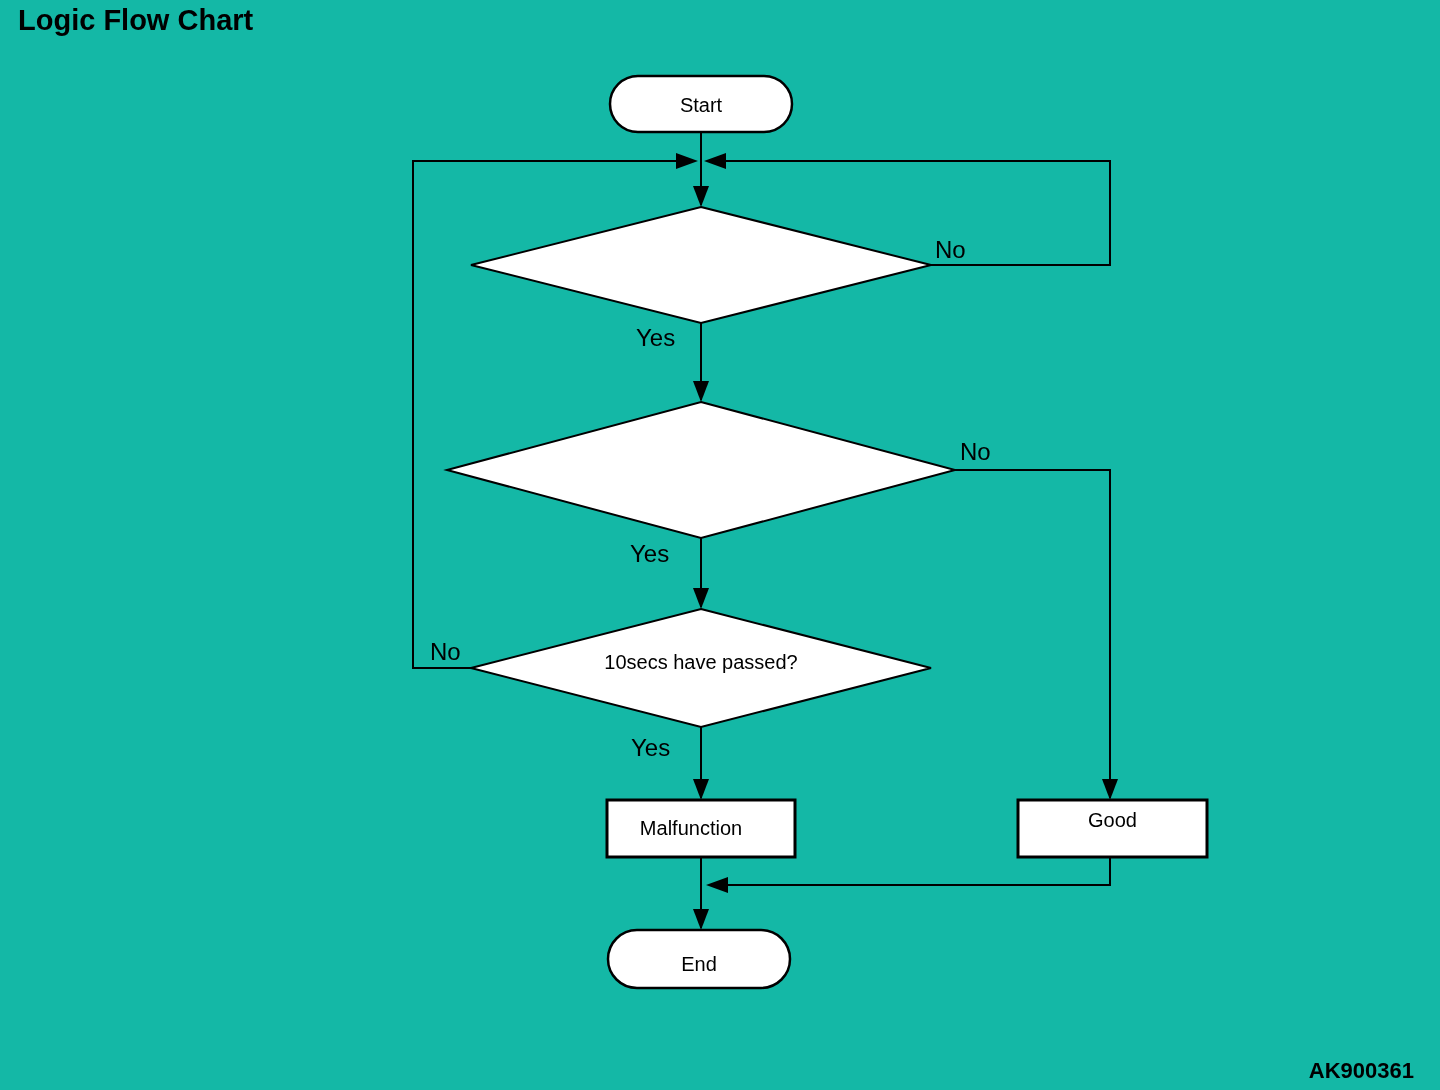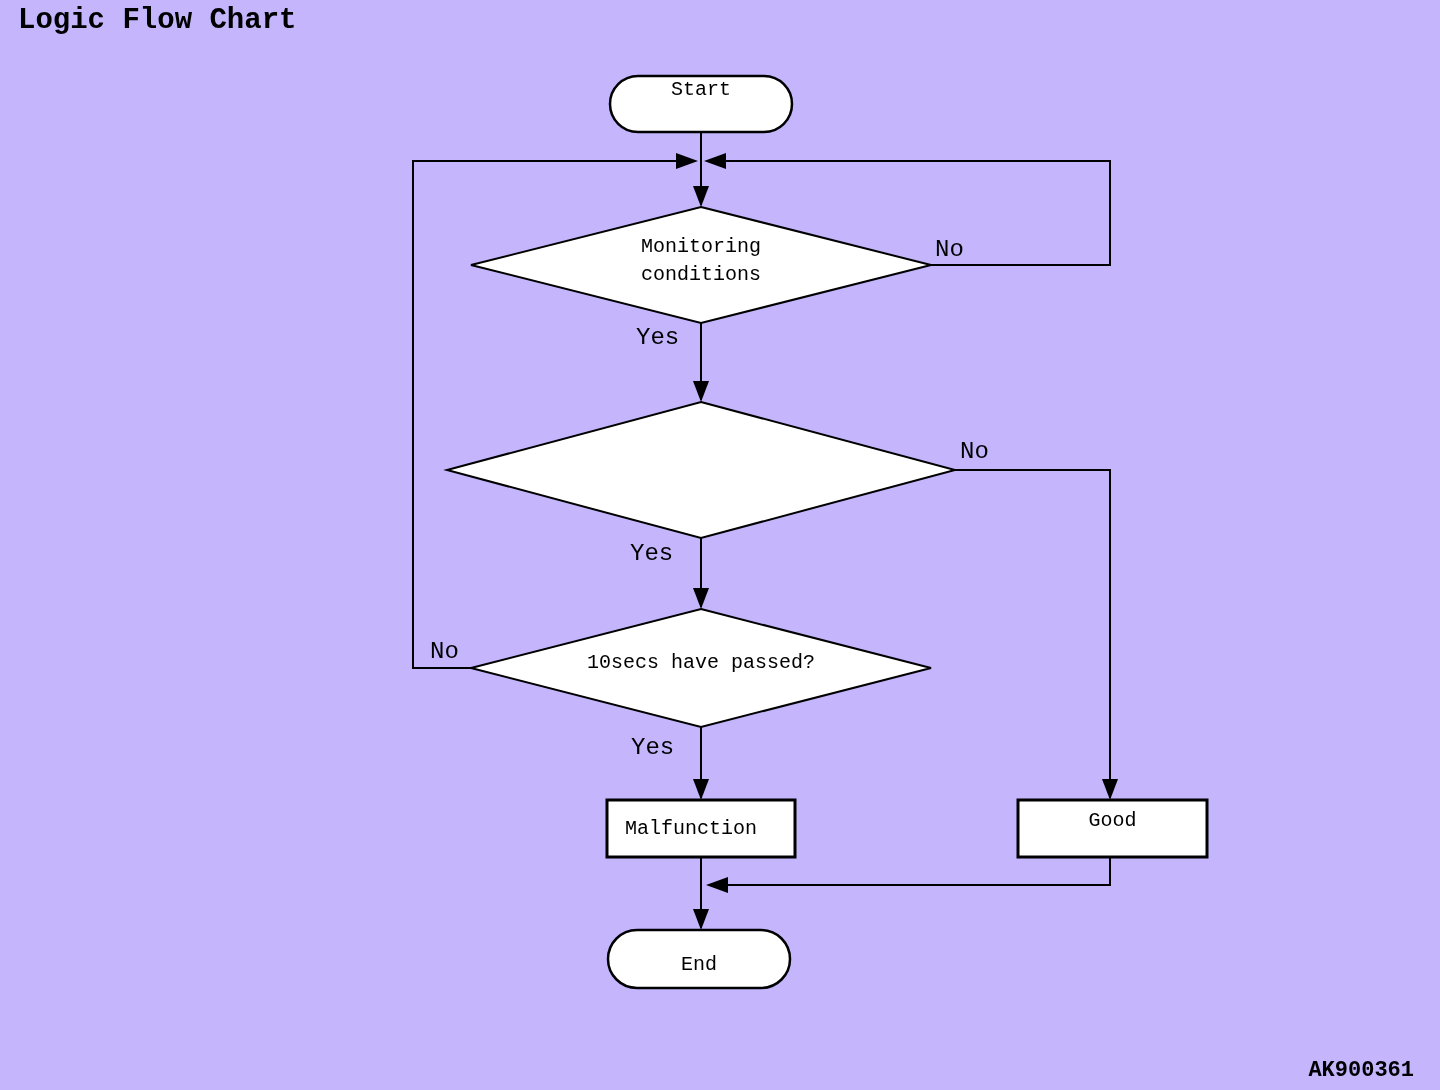--- a/index.html
+++ b/index.html
@@ -4,22 +4,22 @@
 <style>
   html, body {
     margin: 0;
     padding: 0;
     background: #ffffff;
   }
   .canvas {
     position: relative;
     width: 1440px;
     height: 1090px;
-    background: #c4b5fd;
-    font-family: Liberation Mono, monospace;
+    background: #14b8a6;
+    font-family: Liberation Sans, sans-serif;
     color: #000000;
     overflow: hidden;
   }
   .page-title {
     position: absolute;
     left: 18px;
     top: 4px;
     font-size: 29px;
     font-weight: bold;
     letter-spacing: 0px;
@@ -93,24 +93,22 @@
       <rect x="610" y="76" width="182" height="56" rx="28" ry="28" stroke-width="2.5"></rect>
       <polygon points="701,207 931,265 701,323 471,265" stroke-width="2"></polygon>
       <polygon points="701,402 955,470 701,538 447,470" stroke-width="2"></polygon>
       <polygon points="701,609 931,668 701,727 471,668" stroke-width="2"></polygon>
       <rect x="607" y="800" width="188" height="57" stroke-width="3"></rect>
       <rect x="1018" y="800" width="189" height="57" stroke-width="3"></rect>
       <rect x="608" y="930" width="182" height="58" rx="29" ry="29" stroke-width="2.5"></rect>
     </g>
   </svg>
 
-  <div class="lbl" style="left:610px; top:60px; width:182px; height:60px;">Start</div>
+  <div class="lbl" style="left:610px; top:76px; width:182px; height:60px;">Start</div>
 
-  <div class="lbl" style="left:471px; top:203px; width:460px; height:116px;">Monitoring
-conditions</div>
 
 
   <div class="lbl" style="left:471px; top:604px; width:460px; height:118px;">10secs have passed?</div>
 
   <div class="lbl" style="left:607px; top:800px; width:168px; height:57px;">Malfunction</div>
 
   <div class="lbl" style="left:1018px; top:800px; width:189px; height:41px;">Good</div>
 
   <div class="lbl" style="left:608px; top:930px; width:182px; height:70px;">End</div>
 

